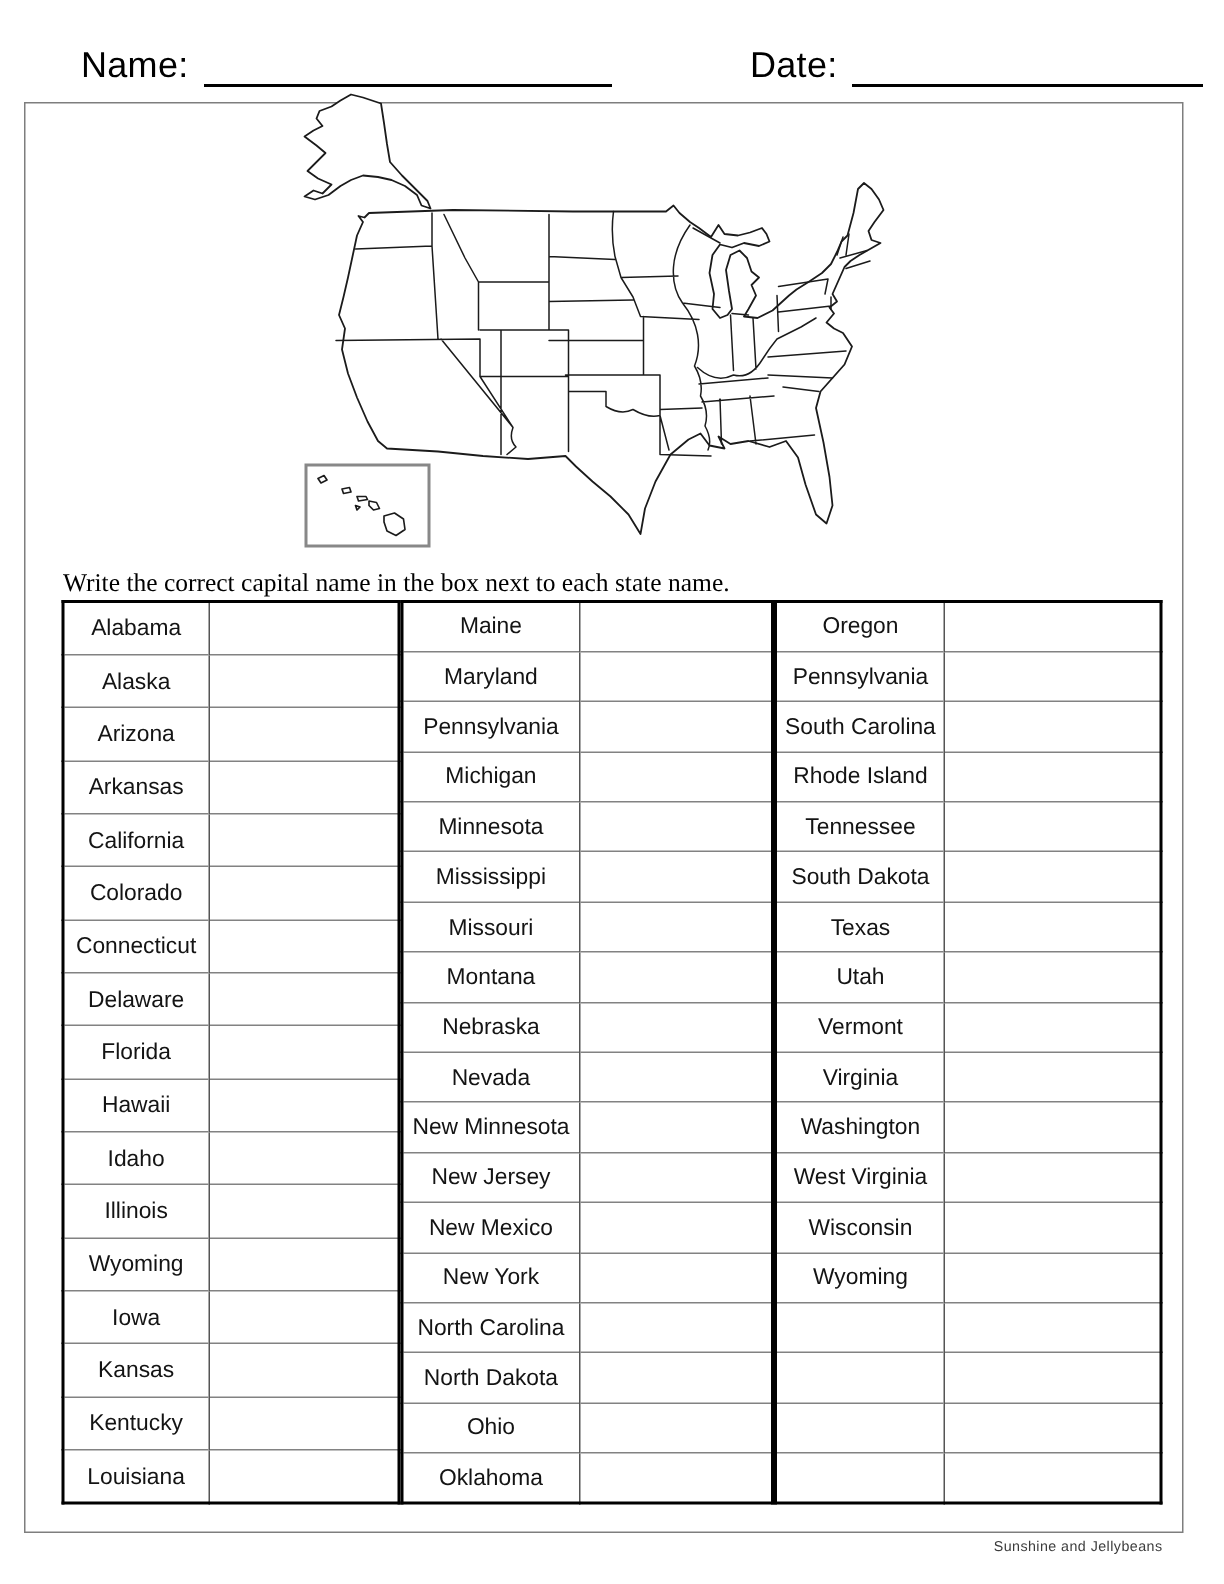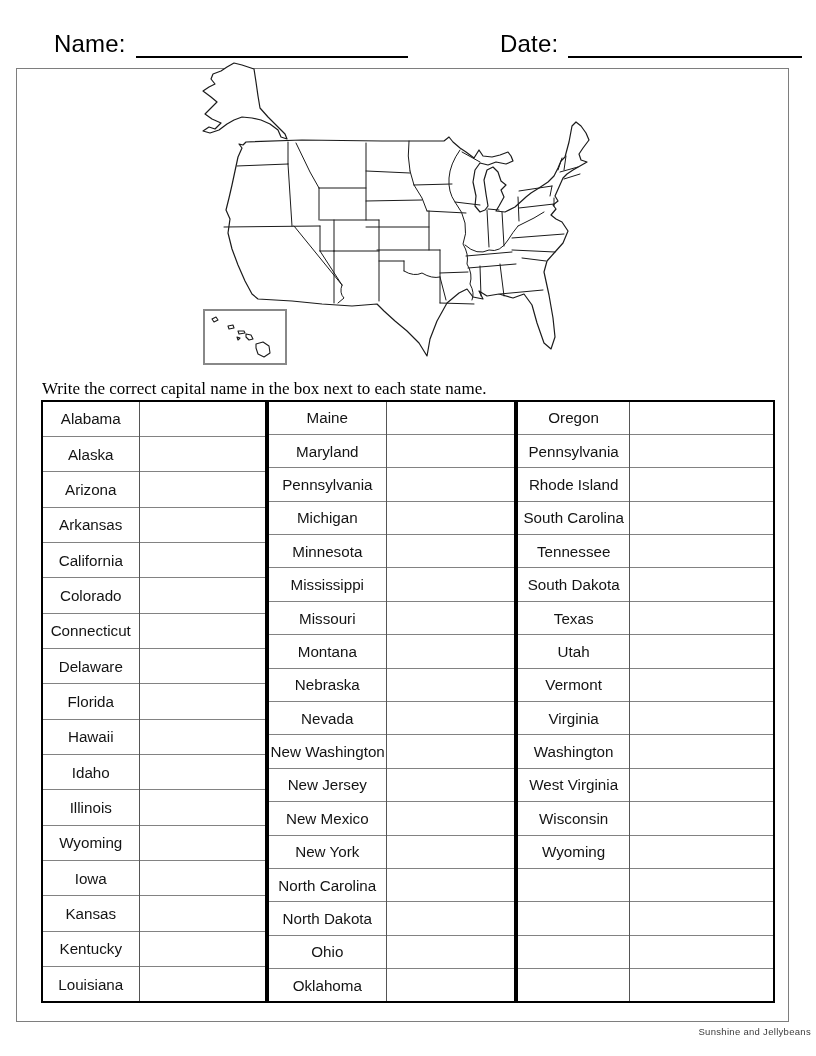--- a/index.html
+++ b/index.html
@@ -28,21 +28,21 @@
   table.g0{width:232px;} table.g1{width:257px;} table.g2{width:266px;}
   td{height:33.4px;padding:0 2px;border-top:1px solid #828282;box-sizing:border-box;
      font-size:15.2px;text-align:center;vertical-align:middle;color:#141414;overflow:hidden;white-space:nowrap;}
   tr:first-child td{border-top:none;}
   td.answer-cell{border-left:1.2px solid #555;}
   table.g0 td.state-cell{width:97px;}
   table.g1 td.state-cell{width:119px;}
   table.g2 td.state-cell{width:112px;}
 
   
-  .credit{position:absolute;top:1026px;left:0;width:775px;text-align:right;font-size:9.5px;color:#3c3c3c;letter-spacing:.3px;z-index:1;padding-left:36px;}
+  .credit{position:absolute;top:1026px;left:0;width:775px;text-align:right;font-size:9.5px;color:#3c3c3c;letter-spacing:.3px;z-index:1;}
 </style>
 </head>
 <body>
 
 <div class="hdr-group hdr-name">
   <span>Name:</span><span class="blank-line blank-name"></span>
 </div>
 <div class="hdr-group hdr-date">
   <span>Date:</span><span class="blank-line blank-date"></span>
 </div>
@@ -174,21 +174,21 @@
         </tr>
         <tr>
           <td class="state-cell">Nebraska</td>
           <td class="answer-cell"></td>
         </tr>
         <tr>
           <td class="state-cell">Nevada</td>
           <td class="answer-cell"></td>
         </tr>
         <tr>
-          <td class="state-cell">New Washington</td>
+          <td class="state-cell">New Minnesota</td>
           <td class="answer-cell"></td>
         </tr>
         <tr>
           <td class="state-cell">New Jersey</td>
           <td class="answer-cell"></td>
         </tr>
         <tr>
           <td class="state-cell">New Mexico</td>
           <td class="answer-cell"></td>
         </tr>
@@ -218,25 +218,25 @@
       <tbody>
         <tr>
           <td class="state-cell">Oregon</td>
           <td class="answer-cell"></td>
         </tr>
         <tr>
           <td class="state-cell">Pennsylvania</td>
           <td class="answer-cell"></td>
         </tr>
         <tr>
+          <td class="state-cell">South Carolina</td>
+          <td class="answer-cell"></td>
+        </tr>
+        <tr>
           <td class="state-cell">Rhode Island</td>
-          <td class="answer-cell"></td>
-        </tr>
-        <tr>
-          <td class="state-cell">South Carolina</td>
           <td class="answer-cell"></td>
         </tr>
         <tr>
           <td class="state-cell">Tennessee</td>
           <td class="answer-cell"></td>
         </tr>
         <tr>
           <td class="state-cell">South Dakota</td>
           <td class="answer-cell"></td>
         </tr>

